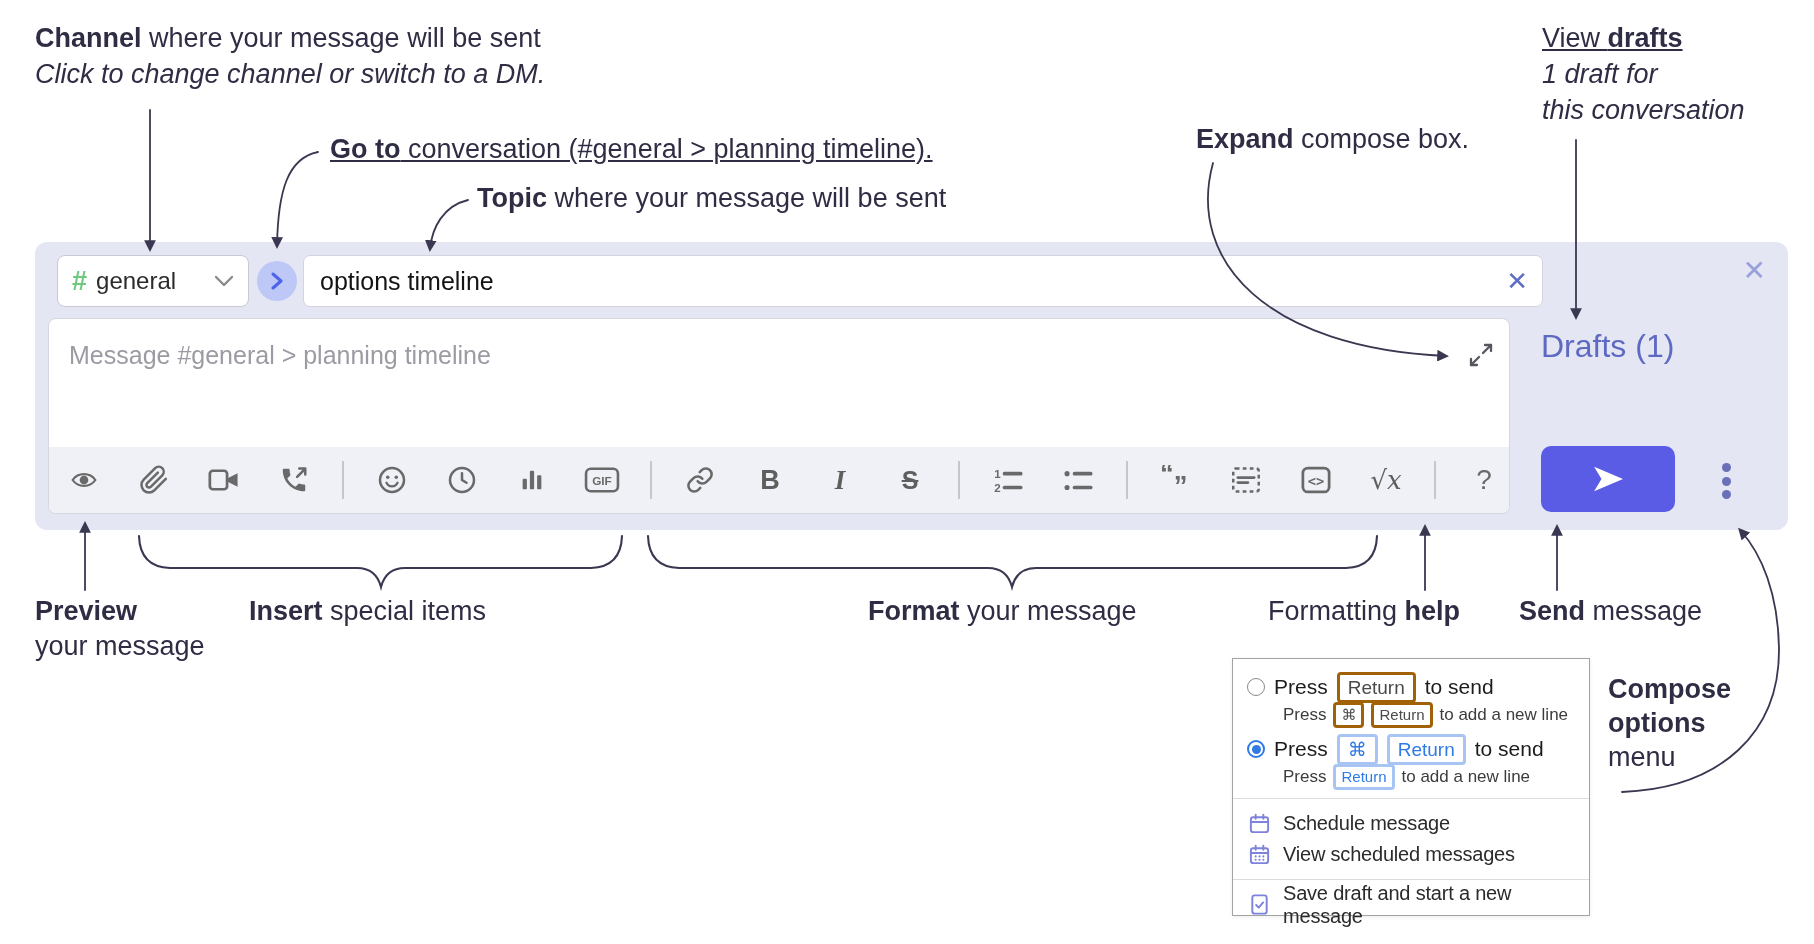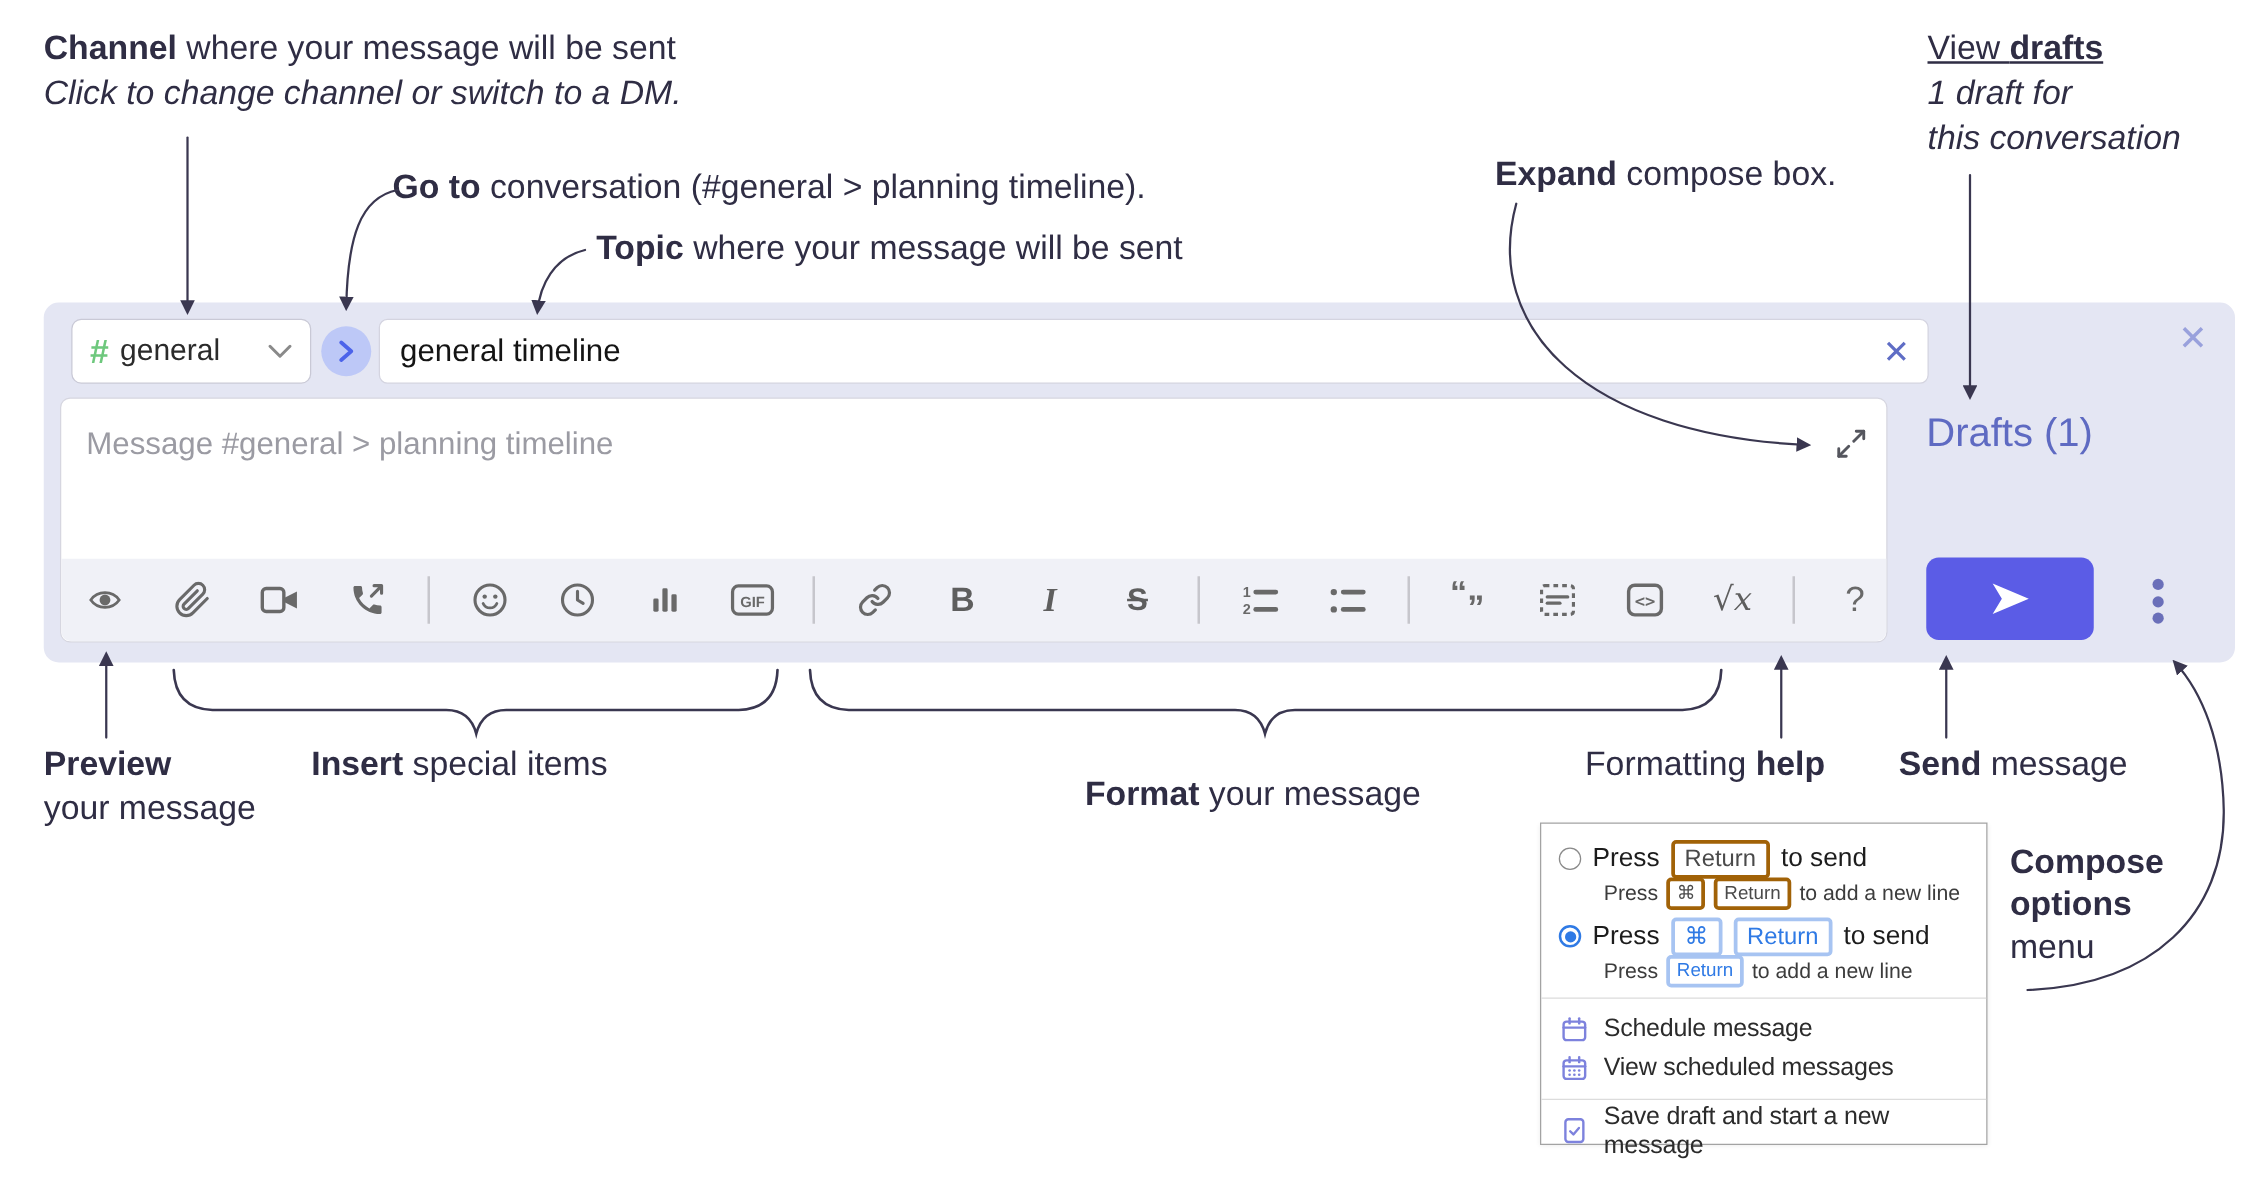--- a/index.html
+++ b/index.html
@@ -68,21 +68,21 @@
 <body>
 
 <div class="canvas">
 
   <div class="ann" style="left:35px;top:22px;">
     <b>Channel</b><span> where your message will be sent</span>
   </div>
   <div class="ann" style="left:35px;top:58px;">
     <i>Click to change channel or switch to a DM.</i>
   </div>
-  <div class="ann" style="left:314px;top:133px;">
+  <div class="ann" style="left:330px;top:133px;text-decoration:underline;">
     <b>Go to</b><span> conversation (#general &gt; planning timeline).</span>
   </div>
   <div class="ann" style="left:477px;top:182px;">
     <b>Topic</b><span> where your message will be sent</span>
   </div>
   <div class="ann" style="left:1196px;top:123px;">
     <b>Expand</b><span> compose box.</span>
   </div>
   <div class="ann" style="left:1542px;top:22px;text-decoration:underline;">
     <span>View </span><b>drafts</b>
@@ -97,21 +97,21 @@
       <svg class="chan-chev" width="20" height="12" viewBox="0 0 20 12">
           <polyline points="2,2 10,10 18,2" fill="none" stroke="#8a8a8a" stroke-width="2.4" stroke-linecap="round" stroke-linejoin="round"></polyline>
         </svg>
     </div>
     <div class="goto-btn">
       <svg width="12" height="18" viewBox="0 0 12 18">
           <polyline points="2,2 10,9 2,16" fill="none" stroke="#4c63ea" stroke-width="3" stroke-linecap="round" stroke-linejoin="round"></polyline>
         </svg>
     </div>
     <div class="topic-input">
-      <span>general timeline</span>
+      <span>options timeline</span>
       <span class="topic-clear">✕</span>
     </div>
     <span class="close-x">✕</span>
 
     <div class="msg-wrap">
       <div class="msg-input">
         <span>Message #general &gt; planning timeline</span>
       </div>
       <svg class="expand-btn" viewBox="0 0 28 28">
         <g fill="none" stroke="#55565e" stroke-width="2.3" stroke-linecap="round" stroke-linejoin="round">
@@ -248,21 +248,21 @@
     <div class="dots-btn">
       <span></span>
         <span></span>
         <span></span>
     </div>
   </div>
 
   <div class="ann" style="left:35px;top:595px;"><b>Preview</b></div>
   <div class="ann" style="left:35px;top:630px;"><span>your message</span></div>
   <div class="ann" style="left:249px;top:595px;"><b>Insert</b><span> special items</span></div>
-  <div class="ann" style="left:868px;top:595px;margin-top:24px;"><b>Format</b><span> your message</span></div>
+  <div class="ann" style="left:868px;top:595px;"><b>Format</b><span> your message</span></div>
   <div class="ann" style="left:1268px;top:595px;"><span>Formatting </span><b>help</b></div>
   <div class="ann" style="left:1519px;top:595px;"><b>Send</b><span> message</span></div>
   <div class="ann" style="left:1608px;top:672px;line-height:34px;">
     <b>Compose</b><br>
     <b>options</b><br>
     <span>menu</span>
   </div>
 
   <div class="popup">
     <div class="prow">

